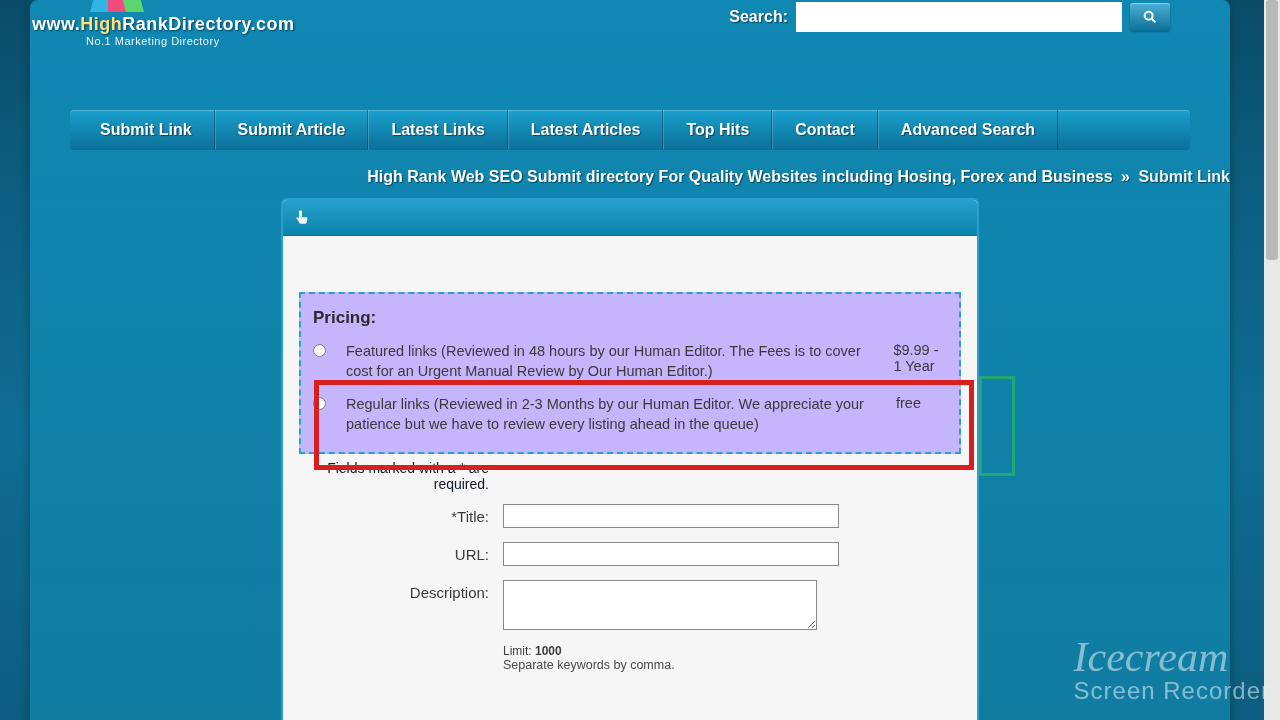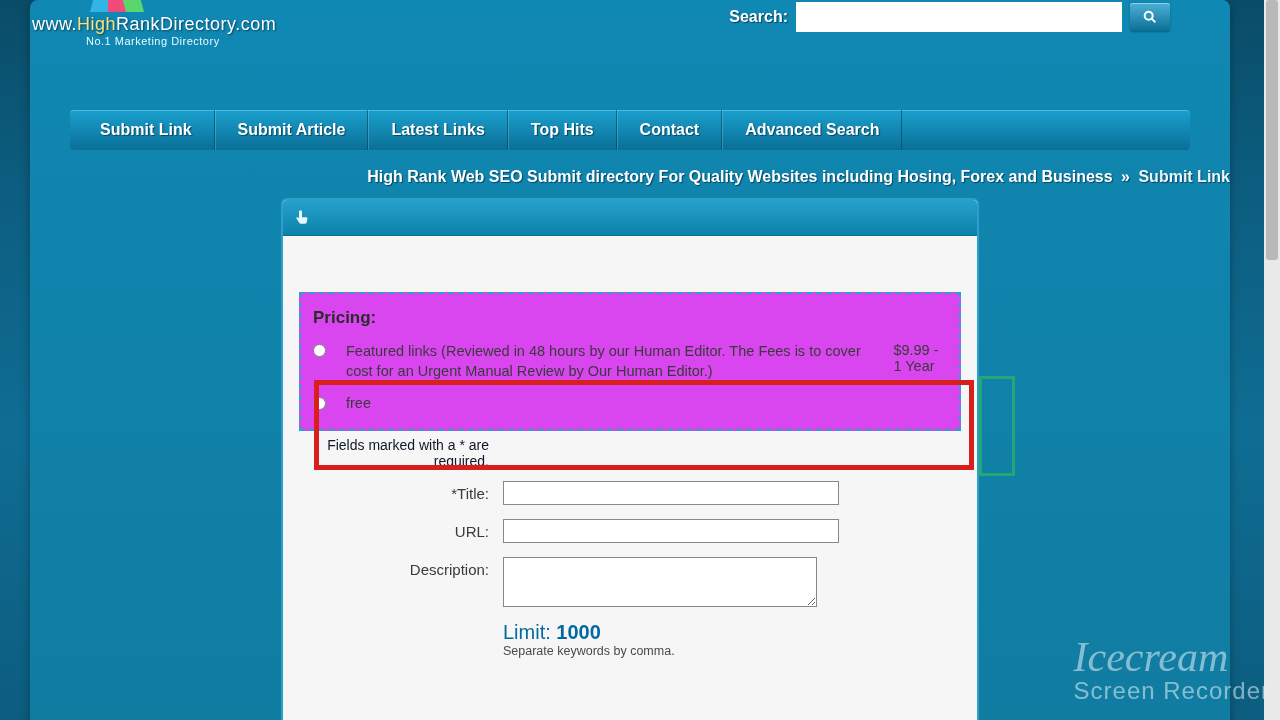--- a/index.html
+++ b/index.html
@@ -35,21 +35,21 @@
     margin-left: 60px;
     position: relative;
   }
   .logo-shape .fan {
     position: absolute; width: 18px; height: 18px; transform-origin: bottom center;
   }
   .logo-shape .a { left: 0;  background:#33b4e6; transform: skewX(-15deg);}
   .logo-shape .b { left: 18px;background:#f04b7a; transform: skewX(0deg);}
   .logo-shape .c { left: 36px;background:#5bd66c; transform: skewX(15deg);}
   .logo-text {
-    font-size: 18px; font-weight: normal; color:#fff;
+    font-size: 18px; font-weight: bold; color:#fff;
     text-shadow: 1px 1px 2px #04415a;
     margin-top: 2px; margin-left: 2px; letter-spacing:.5px;
   }
   .logo-text .hi { color:#ffe07a; }
   .logo-sub {
     font-size: 11px; color:#eafaff; margin-left: 56px; letter-spacing:.5px;
   }
 
   .search-wrap {
     position: absolute; right: 60px; top: 2px;
@@ -115,21 +115,21 @@
   .card-body {
     background:#f6f6f6;
     padding: 56px 16px 20px 16px;
     min-height: 500px;
   }
 
   
   .pricing {
     border: 2px dashed #2ca0cc;
     padding: 14px 12px 18px 12px;
-    background:#d946ef;
+    background:#c4b5fd;
     position:relative;
   }
   .pricing h3 { font-size:17px; color:#2b2b2b; margin-bottom:14px;}
   .opt { display:flex; align-items:flex-start; gap:20px; margin-bottom:14px; }
   .opt input[type=radio]{ margin-top:2px; flex:0 0 auto;}
   .opt .desc { color:#3a3a3a; font-size:14.5px; line-height:1.35; flex:1 1 auto; max-width:540px;}
   .opt .price{ color:#3a3a3a; font-size:14.5px; width:90px; text-align:left; }
 
   
   .redbox {
@@ -148,21 +148,21 @@
   
   .req-note { font-size:14px; color:#0f172a; margin:6px 0 12px 0; width:190px; text-align:right;}
   .form-row { display:flex; align-items:flex-start; gap:14px; margin-bottom:14px;}
   .form-row label { width:190px; text-align:right; font-size:15px; color:#3a3a3a; padding-top:4px;}
   .form-row input[type=text] {
     width:336px; height:24px; border:1px solid #888; background:#fff; padding:2px 4px; font-size:13px;
   }
   .form-row textarea {
     width:314px; height:50px; border:1px solid #888; background:#fff; padding:2px 4px; font-size:13px; resize:both;
   }
-  .sub-hint { margin-left:204px; font-size:20px; color:#0369a1;}
+  .sub-hint { margin-left:204px; font-size:12px; color:#404040;}
   .sub-hint.tiny { font-size:12.5px; color:#4a4a4a;}
   .sub-hint .strong { font-weight:bold; }
 
   
   .scrollbar {
     position:absolute; right:0; top:0; width:16px; height:720px;
     background:#e9e9e9;
   }
   .scroll-thumb {
     position:absolute; left:2px; width:12px; top:0; height:260px;
@@ -202,20 +202,21 @@
             <line x1="20" y1="20" x2="14.5" y2="14.5"></line>
           </svg>
       </button>
     </div>
   </div>
 
   <nav class="nav">
     <a href="#">Submit Link</a>
     <a href="#">Submit Article</a>
     <a href="#">Latest Links</a>
+    <a href="#">Latest Articles</a>
     <a href="#">Top Hits</a>
     <a href="#">Contact</a>
     <a href="#">Advanced Search</a>
   </nav>
 
   <div class="crumb">
     <a href="#" style="color:#fff;text-decoration:none">High Rank Web SEO Submit directory For Quality Websites including Hosing, Forex and Business</a>
     <span class="sep">»</span>
     <span class="tail">Submit Link</span>
   </div>
@@ -233,20 +234,21 @@
           <h3>Pricing:</h3>
 
           <div class="opt">
             <input type="radio" name="plan" style="">
             <span class="desc">Featured links (Reviewed in 48 hours by our Human Editor. The Fees is to cover cost for an Urgent Manual Review by Our Human Editor.)</span>
             <span class="price">$9.99 - 1 Year</span>
           </div>
 
           <div class="opt" style="margin-bottom:0">
             <input type="radio" name="plan" style="">
+            <span class="desc">Regular links (Reviewed in 2-3 Months by our Human Editor. We appreciate your patience but we have to review every listing ahead in the queue)</span>
             <span class="price">free</span>
           </div>
 
           <div class="redbox"></div>
           <div class="greenbox"></div>
         </div>
 
         <div class="req-note">Fields marked with a  *  are required.</div>
 
         <div class="form-row">

